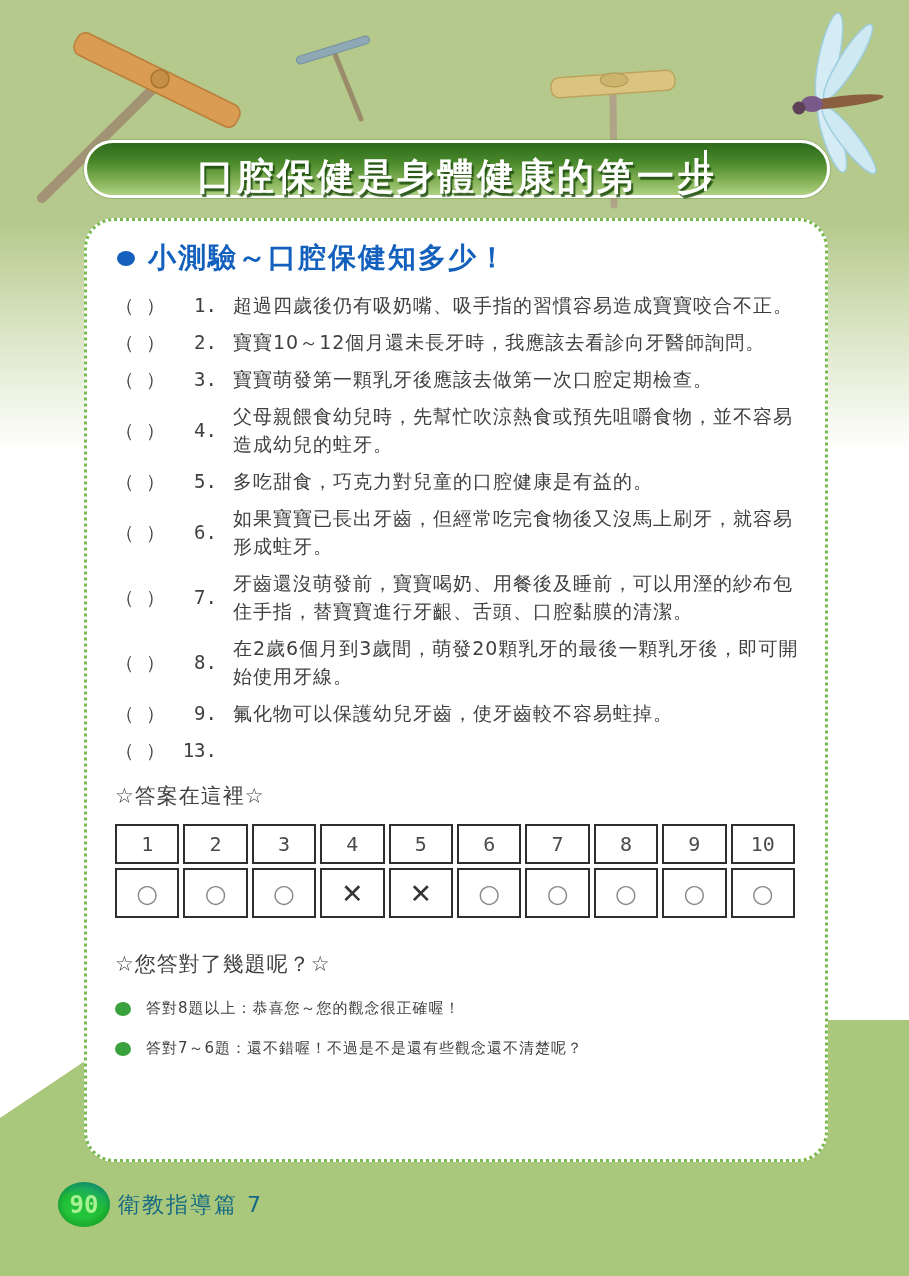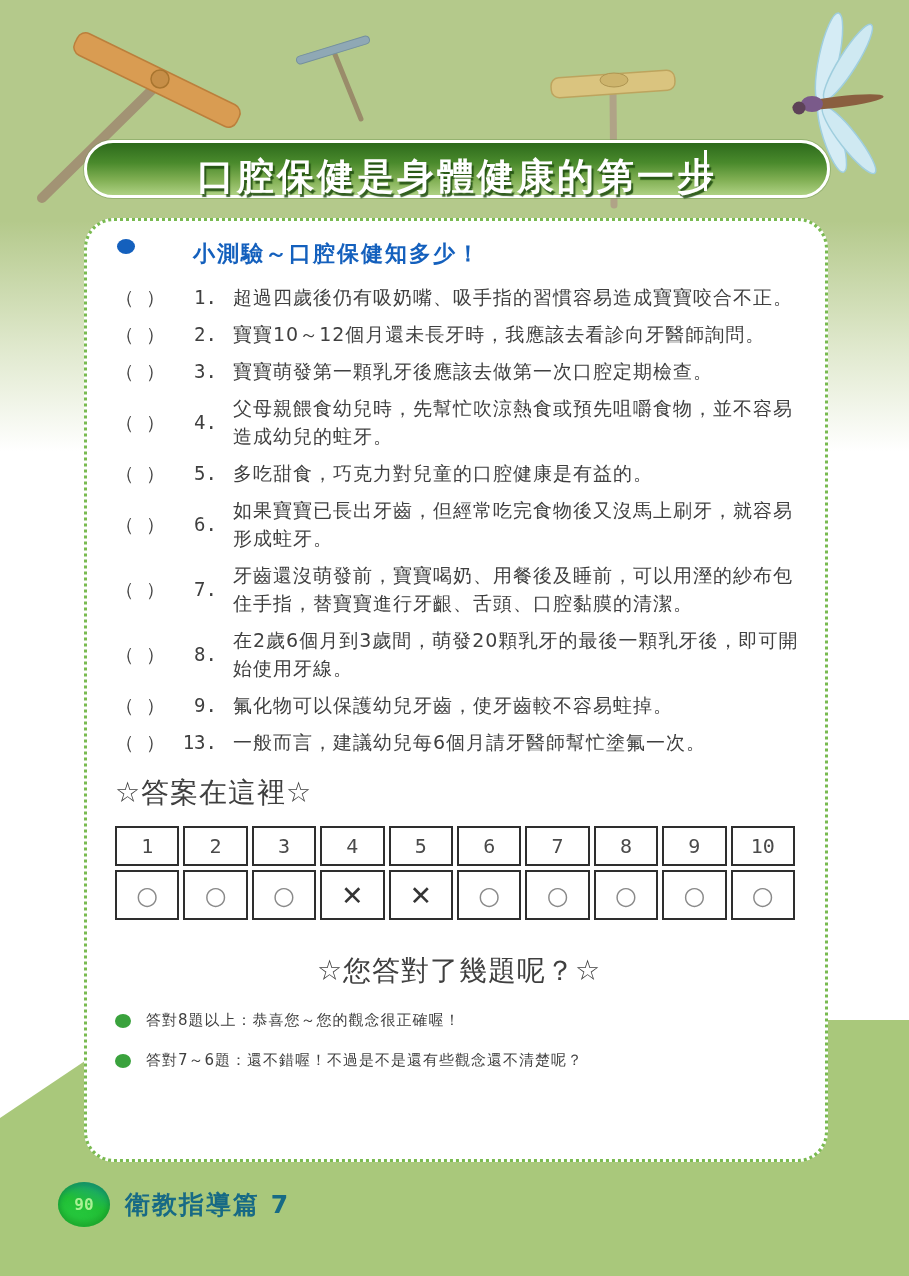--- a/index.html
+++ b/index.html
@@ -44,44 +44,44 @@
   
   .quiz-box{
     position:absolute;left:84px;top:218px;width:744px;height:944px;
     box-sizing:border-box;
     background:#ffffff;
     border:3px dotted #79ba50;border-radius:30px;
     padding:16px 22px 10px 28px;
     overflow:hidden;
   }
   .quiz-heading{
-    display:flex;margin:2px 0 14px 2px;
-    color:#1460bd;font-size:22px;font-weight:bold;letter-spacing:2px;gap:45px;
+    display:flex;align-items:center;margin:2px 0 14px 2px;
+    color:#1460bd;font-size:28px;font-weight:bold;letter-spacing:2px;
   }
   .dot-blue{
     width:18px;height:15px;border-radius:50%;background:#1460bd;
     margin-right:13px;flex:0 0 auto;
   }
   .q-row{
     display:flex;align-items:center;margin-bottom:9px;
     color:#3f3f3f;font-size:19px;line-height:28px;
   }
   .q-paren{
     width:50px;flex:0 0 auto;display:flex;justify-content:space-between;
     color:#4a4a4a;
   }
   .q-num{
     width:52px;flex:0 0 auto;text-align:right;margin-right:16px;
     font-family:"DejaVu Sans Mono",monospace;color:#3f3f3f;
   }
   .q-text{flex:1;letter-spacing:1px;}
   .star-heading{
-    margin:18px 0 10px 0;color:#3f3f3f;font-size:28px;letter-spacing:1px;
-  }
-  .star-heading.score{margin-top:28px;text-align:center;}
+    margin:18px 0 10px 0;color:#3f3f3f;font-size:21px;letter-spacing:1px;
+  }
+  .star-heading.score{margin-top:28px;}
   .ans-table{
     border-collapse:separate;border-spacing:4px;width:100%;
     table-layout:fixed;margin-left:-4px;
   }
   .ans-table td{
     border:2px solid #2e2e2e;text-align:center;background:#ffffff;
   }
   .ans-num{
     height:34px;font-size:20px;color:#4a4a4a;
     font-family:"DejaVu Sans Mono",monospace;
@@ -100,25 +100,25 @@
   .footer{
     position:absolute;left:58px;top:1182px;display:flex;align-items:center;
   }
   .page-badge{
     width:52px;height:45px;border-radius:50%;
     background:linear-gradient(200deg,#1aa37b 6%,#21bf36 48%,#2bd145 95%);
     box-shadow:inset 0 -5px 7px rgba(18,138,28,.55),inset 0 4px 5px rgba(14,120,100,.45);
     display:flex;align-items:center;justify-content:center;
   }
   .page-badge span{
-    color:#a9f195;font-size:16px;font-weight:bold;
+    color:#a9f195;font-size:24px;font-weight:bold;
     font-family:"DejaVu Sans Mono",monospace;
   }
   .footer-label{
-    margin-left:15px;color:#176a85;font-size:25px;font-weight:bold;letter-spacing:2px;
+    margin-left:8px;color:#176a85;font-size:22px;font-weight:normal;letter-spacing:2px;
   }
 </style>
 </head>
 <body>
 
 <div class="bg-top"></div>
 <div class="bg-bottom"></div>
 <div class="bg-wedge"></div>
 
 <svg class="deco" width="909" height="300" viewBox="0 0 909 300">
@@ -250,21 +250,20 @@
         </span>
         <span class="q-num">9.</span>
         <span class="q-text">氟化物可以保護幼兒牙齒，使牙齒較不容易蛀掉。</span>
       </div>
       <div class="q-row">
         <span class="q-paren">
           <span>（</span>
           <span>）</span>
         </span>
         <span class="q-num">13.</span>
-        <span class="q-text">一般而言，建議幼兒每6個月請牙醫師幫忙塗氟一次。</span>
       </div>
     </div>
 
   <div class="star-heading">☆答案在這裡☆</div>
 
   <table class="ans-table">
     <tbody>
       <tr id="ans-num-row">
           <td class="ans-num">1</td>
           <td class="ans-num">2</td>

